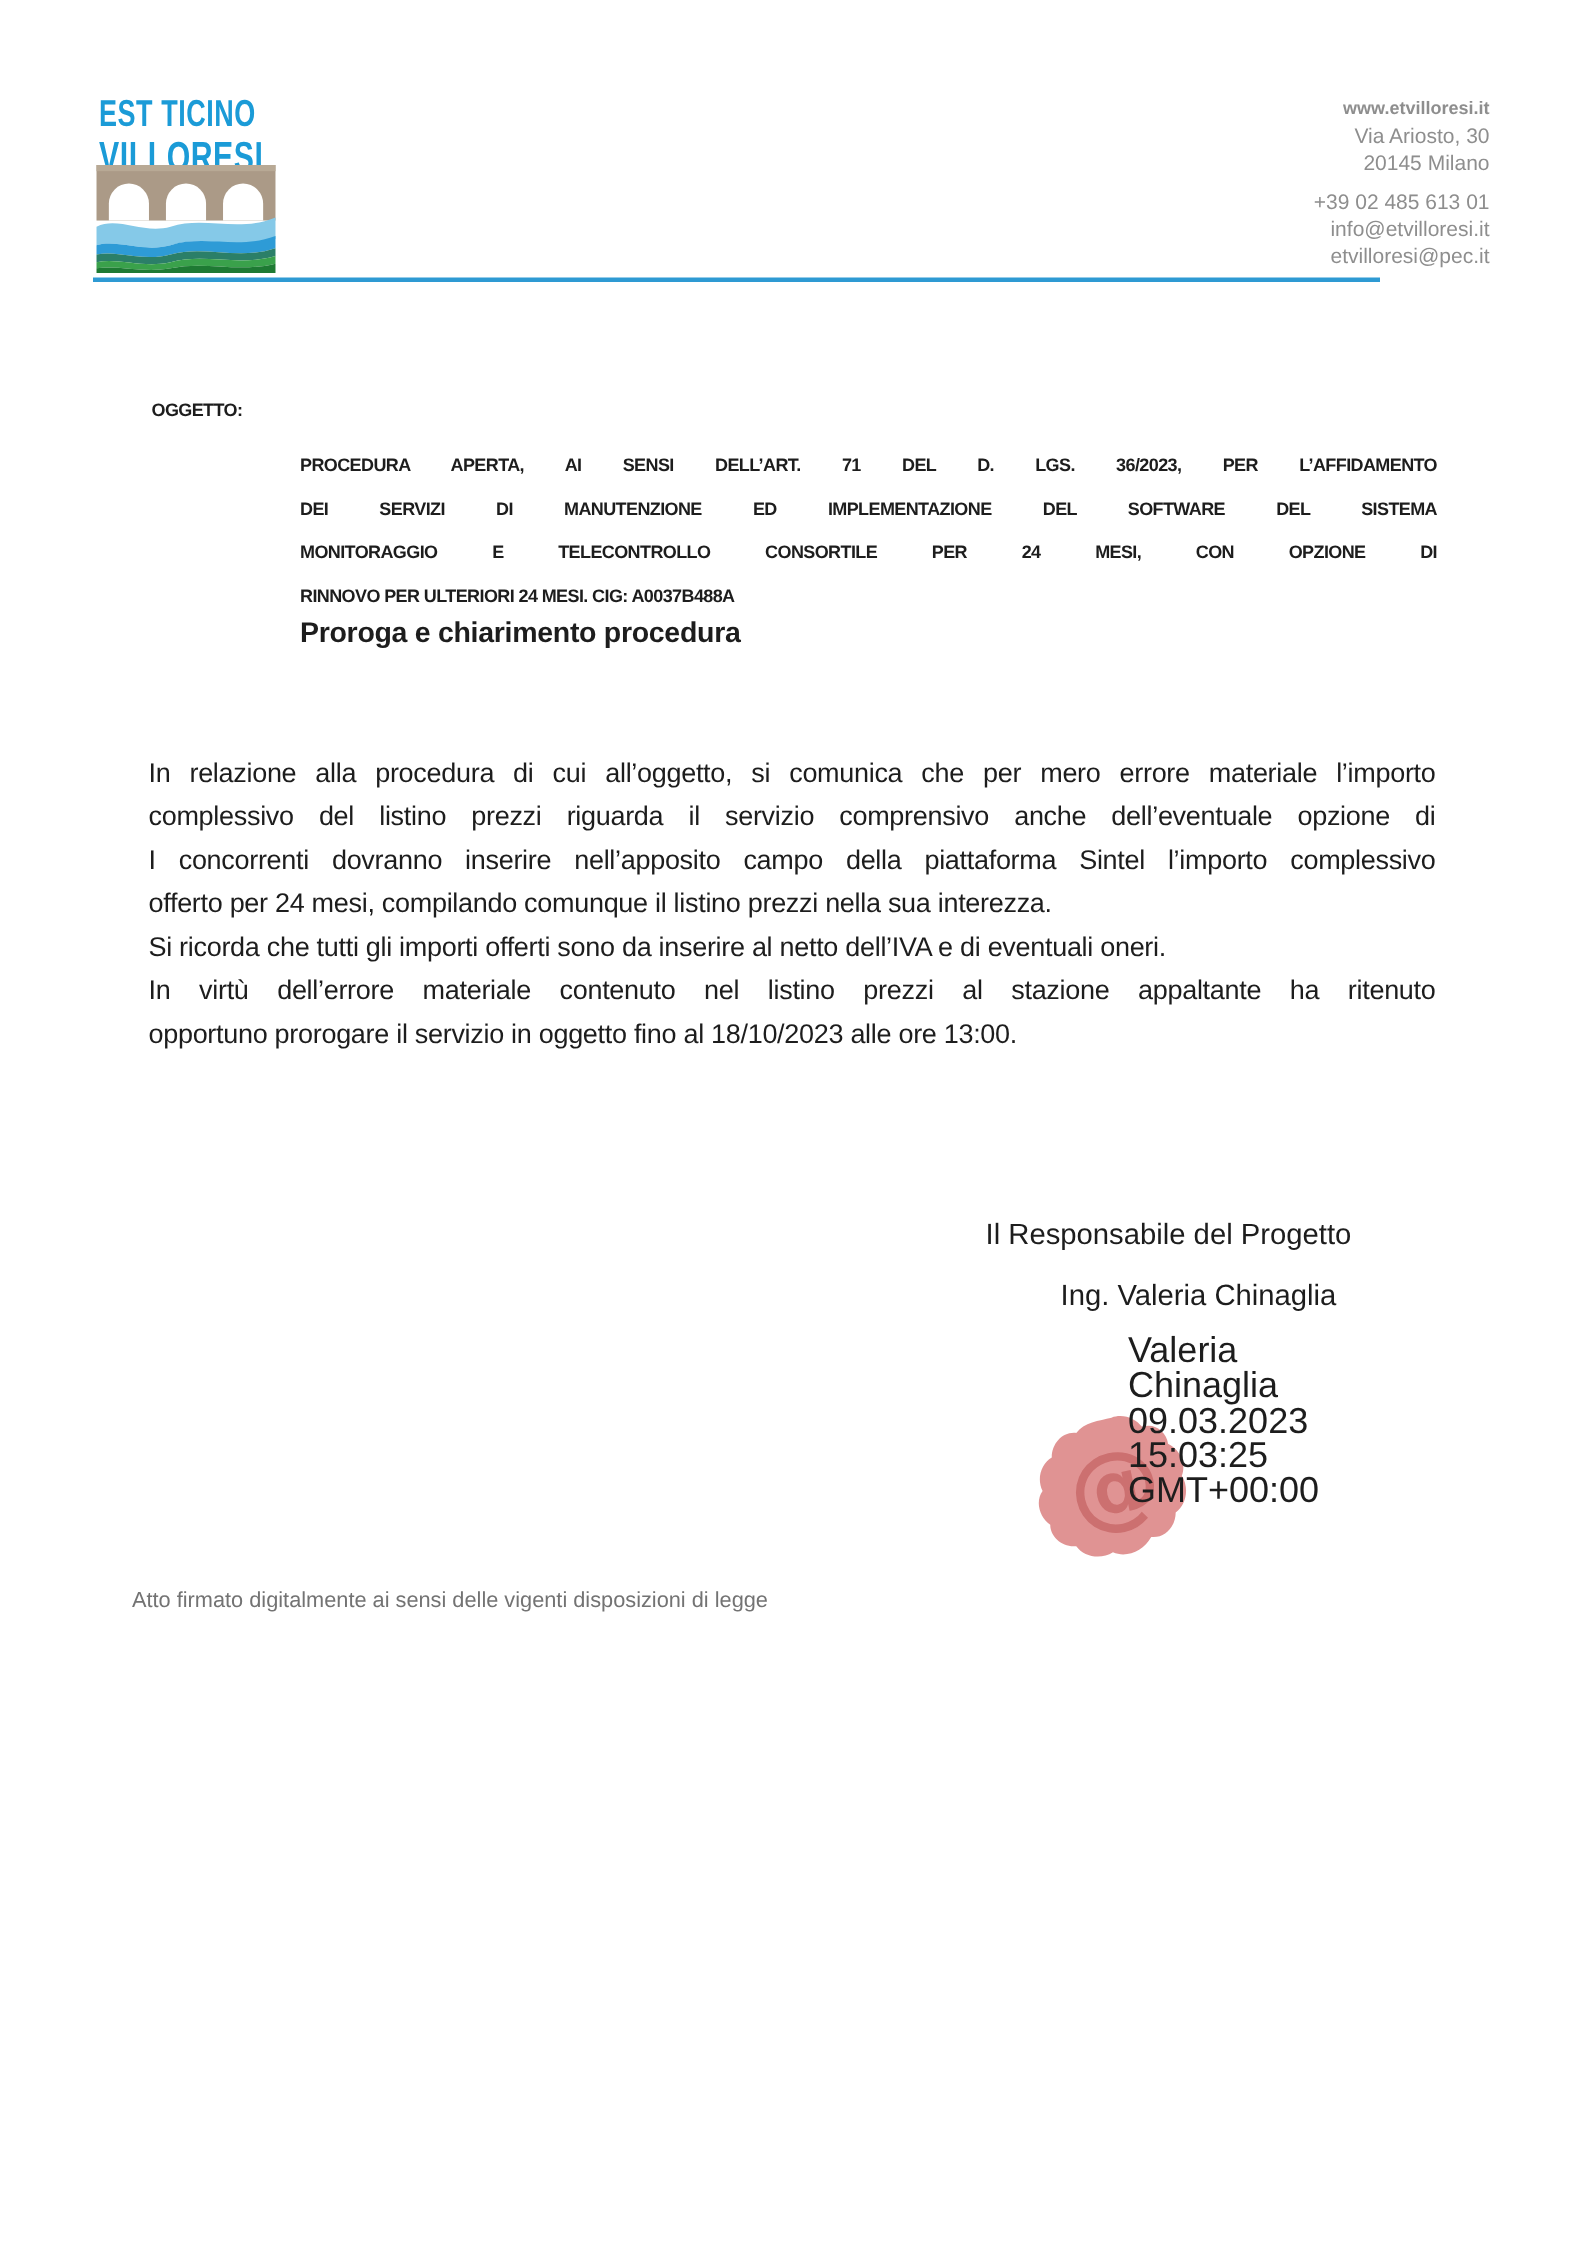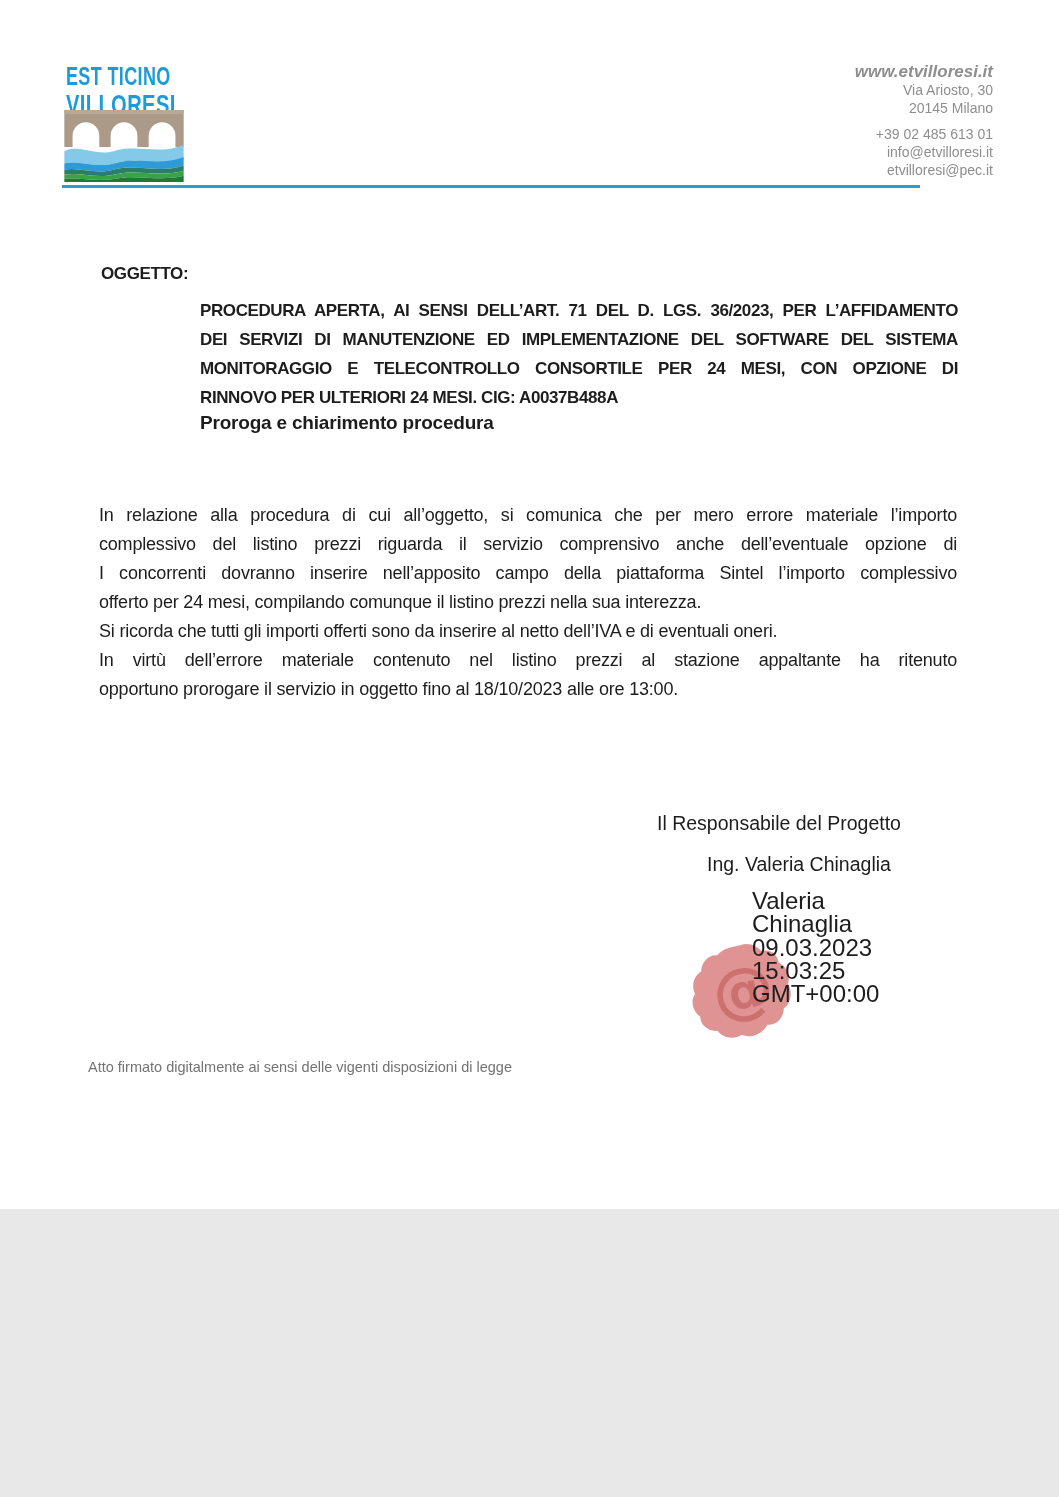--- a/index.html
+++ b/index.html
@@ -1,21 +1,21 @@
 <!DOCTYPE html>
 <html style="--brand-blue: #1b9bd7; --rule-blue: #2e9ad3; --bridge-tan: #ab9a87; --wave-light-blue: #85c9e8; --wave-blue: #2e9bd6; --wave-teal: #2b7f68; --wave-green: #3aa14b; --wave-dark-green: #1e7a33; --stamp-red: #dd8a8a; --stamp-red-dark: #c96a6a; --muted-gray: #8e8e8e;"><head>
 <meta charset="utf-8">
 <style>
   * { margin: 0; padding: 0; box-sizing: border-box; }
   html, body { background: #e8e8e8; }
   body { font-family: "Liberation Sans", sans-serif; }
   #page {
     position: relative;
     width: 1059px;
-    height: 1209px;
+    height: 1497px;
     background: #ffffff;
     margin: 0 auto;
     overflow: hidden;
     color: #1d1d1d;
   }
 
   
   .logo-text {
     position: absolute;
     left: 66px;
@@ -40,40 +40,40 @@
 
   .contact {
     position: absolute;
     top: 63px;
     right: 66px;
     text-align: right;
     color: var(--muted-gray);
     font-size: 14px;
     line-height: 18px;
   }
-  .contact .website { font-weight: bold; font-size: 17px; font-style: italic; }
+  .contact .website { font-weight: bold; font-size: 12px; }
   .contact .group-gap { height: 8px; }
 
   .header-rule {
     position: absolute;
     left: 62px;
     top: 185px;
     width: 858px;
     height: 3px;
     background: var(--rule-blue);
   }
 
   
   .subject {
     position: absolute;
     left: 101px;
     top: 259px;
     width: 857px;
     font-weight: bold;
-    font-size: 17px;
+    font-size: 12px;
     letter-spacing: -0.4px;
     line-height: 29px;
   }
   .subject-label { position: absolute; left: 0; top: 0; }
   .subject-lines { padding-left: 99px; margin-top: 37px; }
   .subject-subtitle {
     position: absolute;
     left: 200px;
     top: 412px;
     font-weight: bold;

